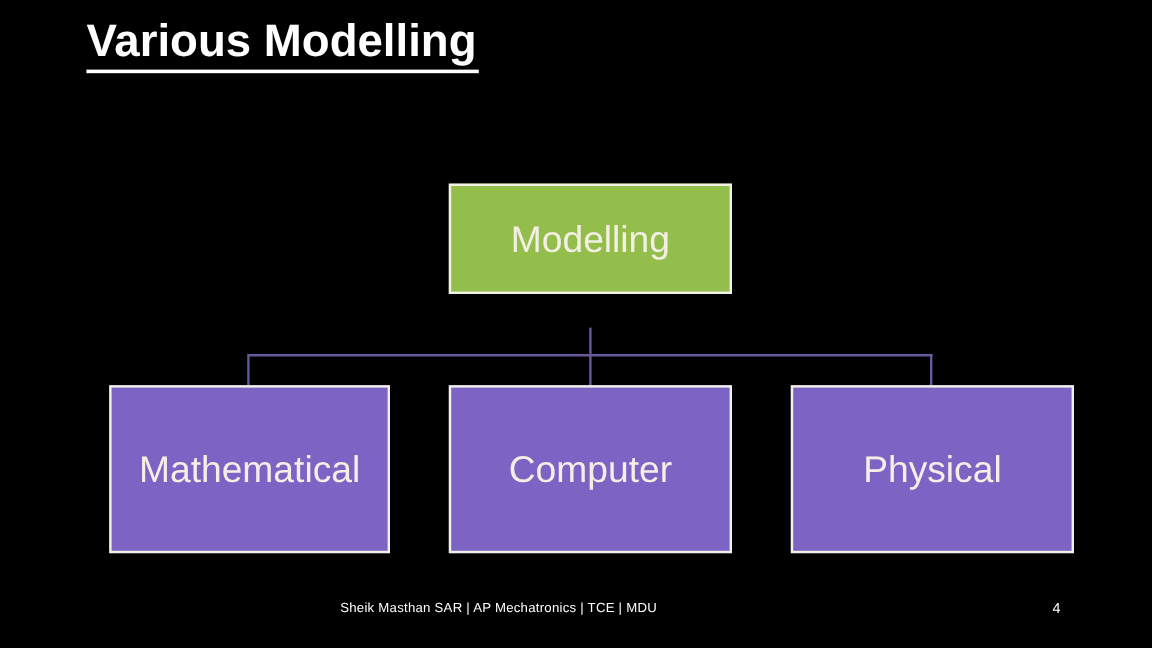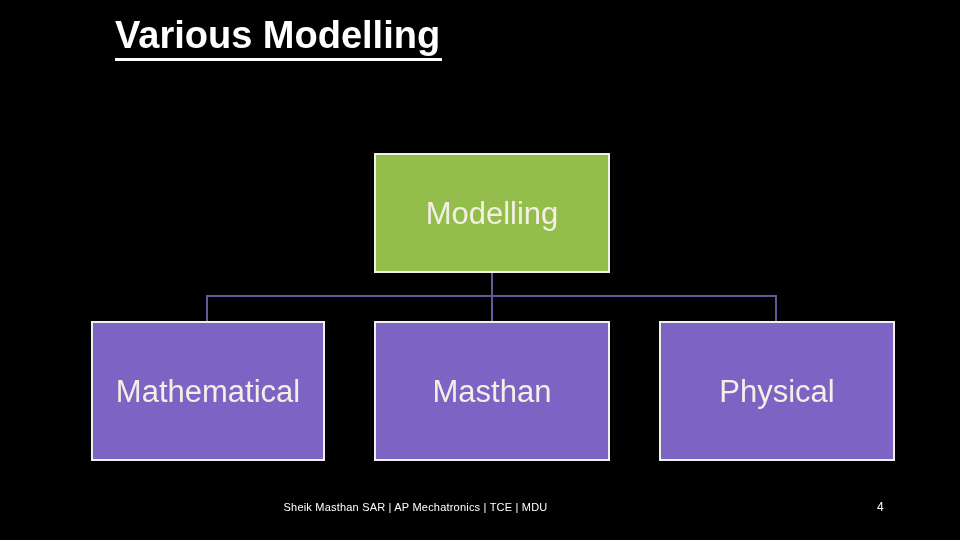--- a/index.html
+++ b/index.html
@@ -27,41 +27,40 @@
     position:absolute;
     left:72px;top:15px;
     display:inline-block;
     color:var(--title-text);
     font-size:38px;
     font-weight:700;
     line-height:1.1;
     letter-spacing:0px;
     border-bottom:3px solid var(--title-text);
     padding:0 2px 1px 0;
-    margin-left:43px;
   }
   .connectors{
     position:absolute;
     left:0;top:0;
     width:960px;height:540px;
     pointer-events:none;
   }
   .box{
     position:absolute;
     display:flex;
     align-items:center;
     justify-content:center;
     color:var(--box-text);
     font-size:31px;
     line-height:1;
     text-align:center;
     border:2px solid var(--box-border);
   }
   .box-root{
-    left:374px;top:153px;width:236px;height:120px;
+    left:374px;top:153px;width:236px;height:92px;
     background:var(--root-fill);
     align-items:center;
   }
   .box-child{
     top:321px;height:140px;
     background:var(--child-fill);
   }
   .box-c1{left:91px;width:234px;}
   .box-c2{left:374px;width:236px;}
   .box-c3{left:659px;width:236px;}
@@ -98,21 +97,21 @@
 
   <div class="box box-root">
     <span>Modelling</span>
   </div>
 
   <div class="box box-child box-c1">
     <span>Mathematical</span>
   </div>
 
   <div class="box box-child box-c2">
-    <span>Masthan</span>
+    <span>Computer</span>
   </div>
 
   <div class="box box-child box-c3">
     <span>Physical</span>
   </div>
 
   <div class="footer">Sheik Masthan SAR | AP Mechatronics | TCE | MDU</div>
 
   <div class="page-number">4</div>
 

